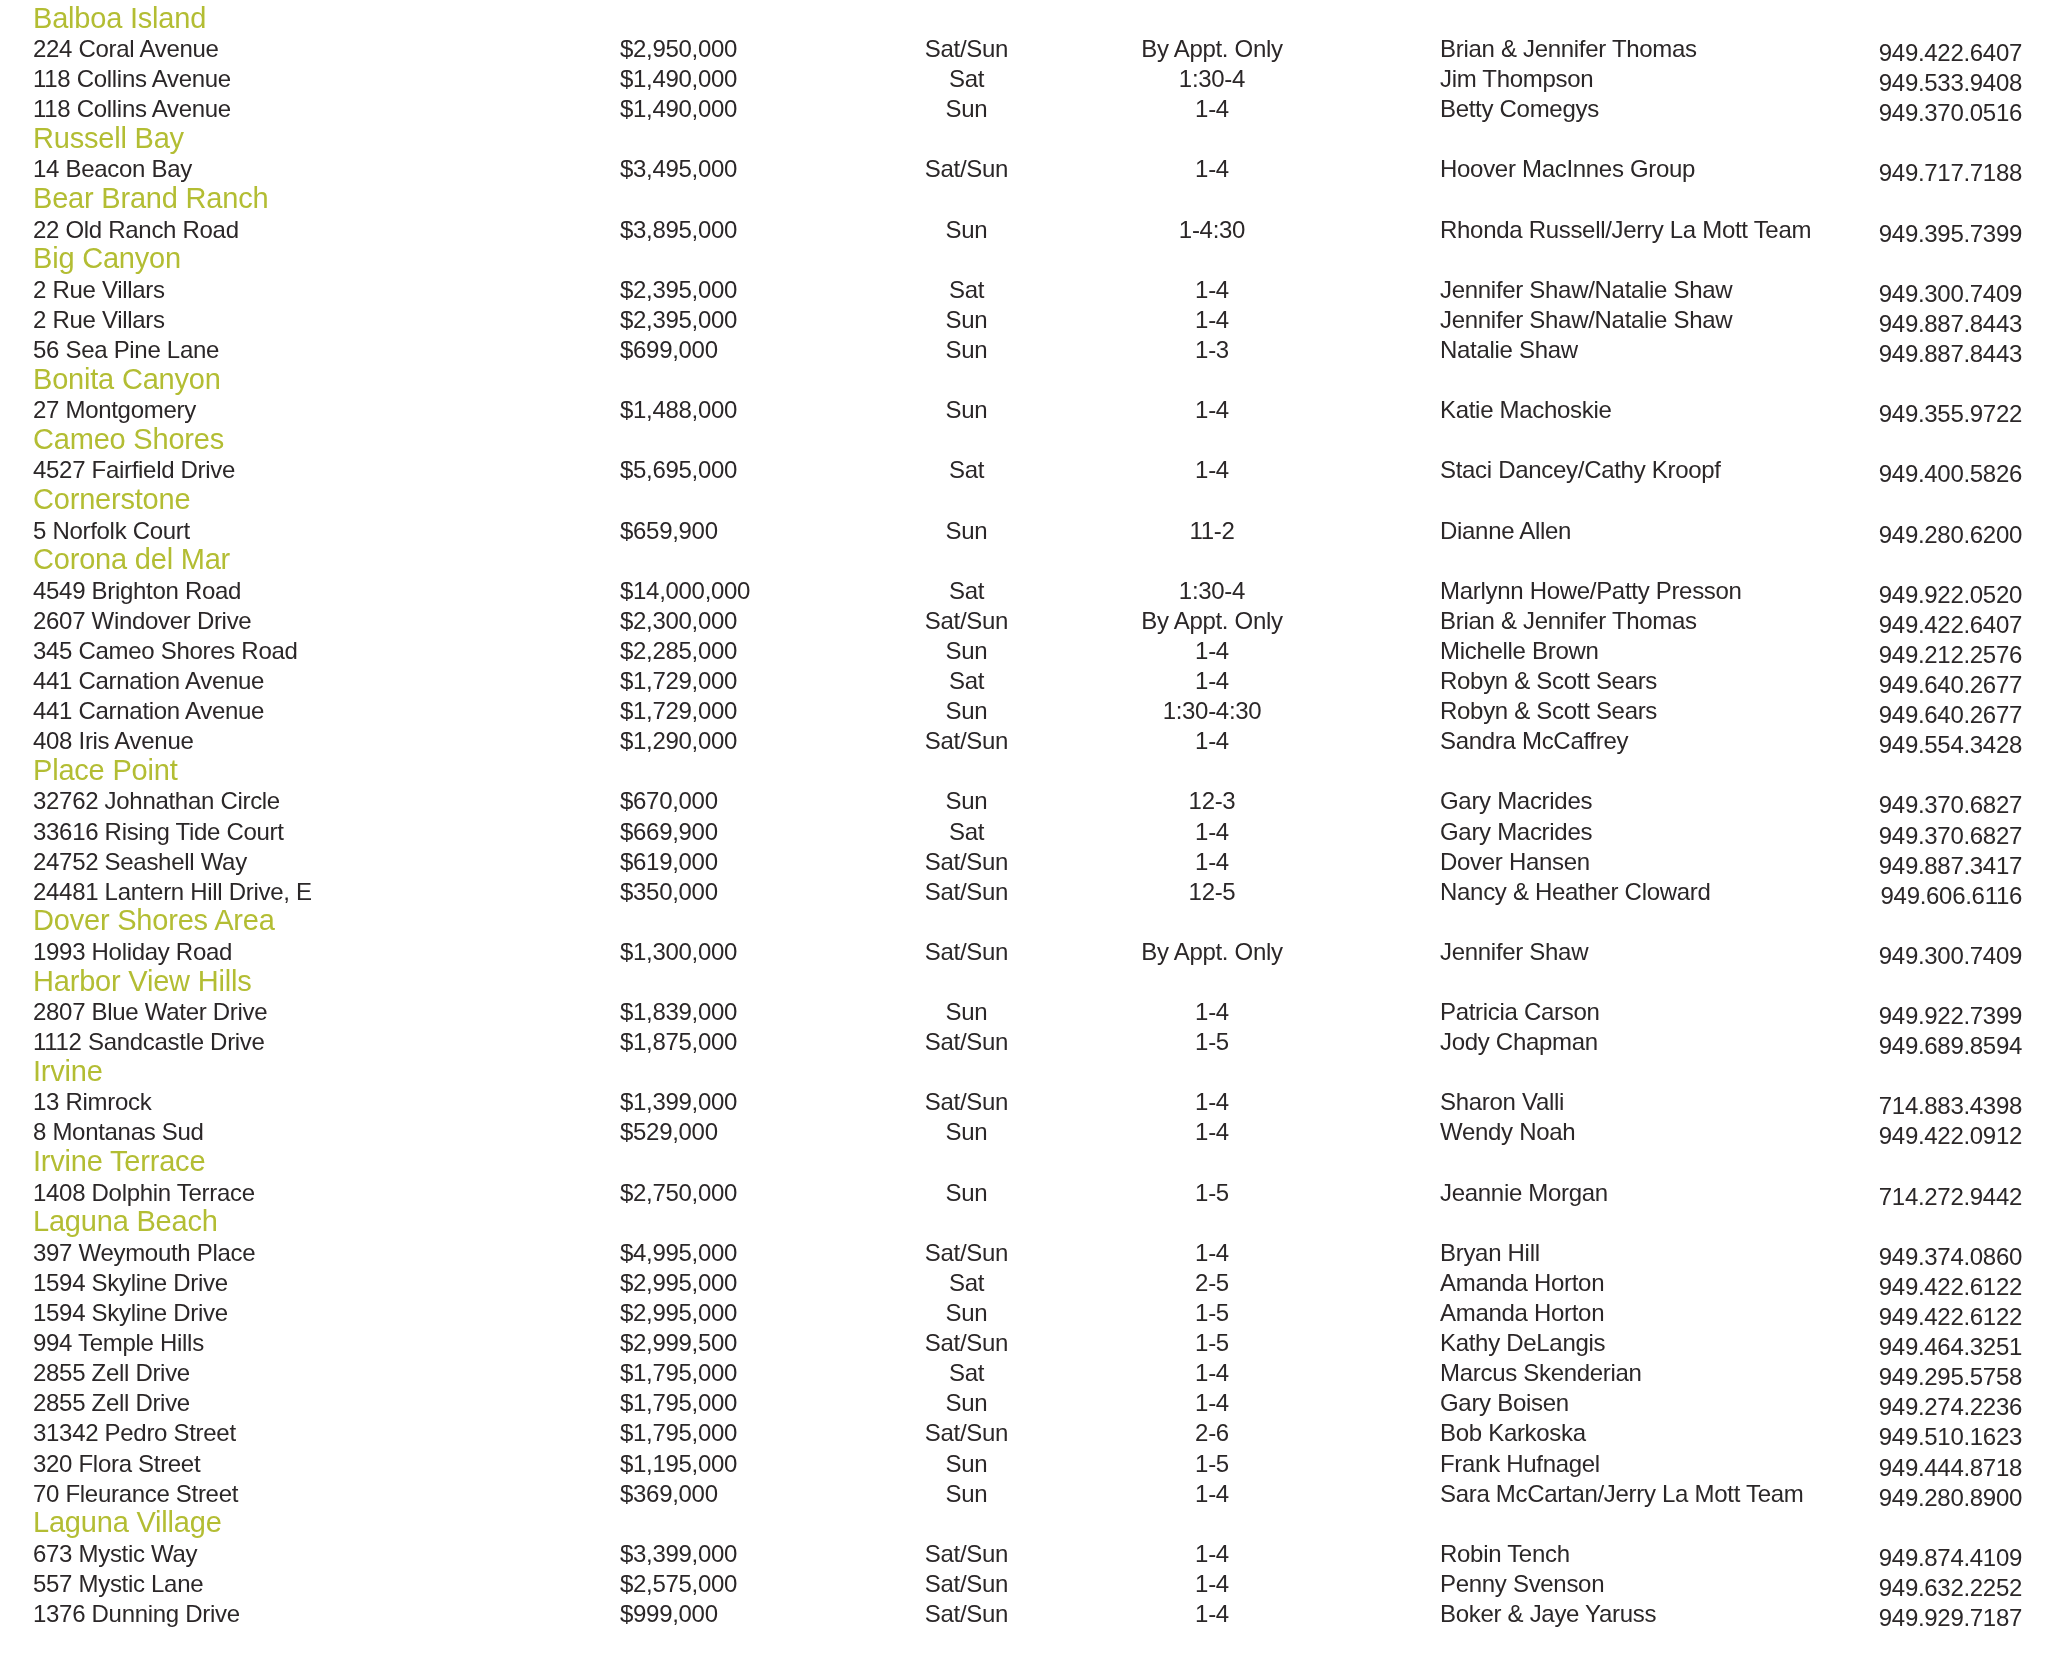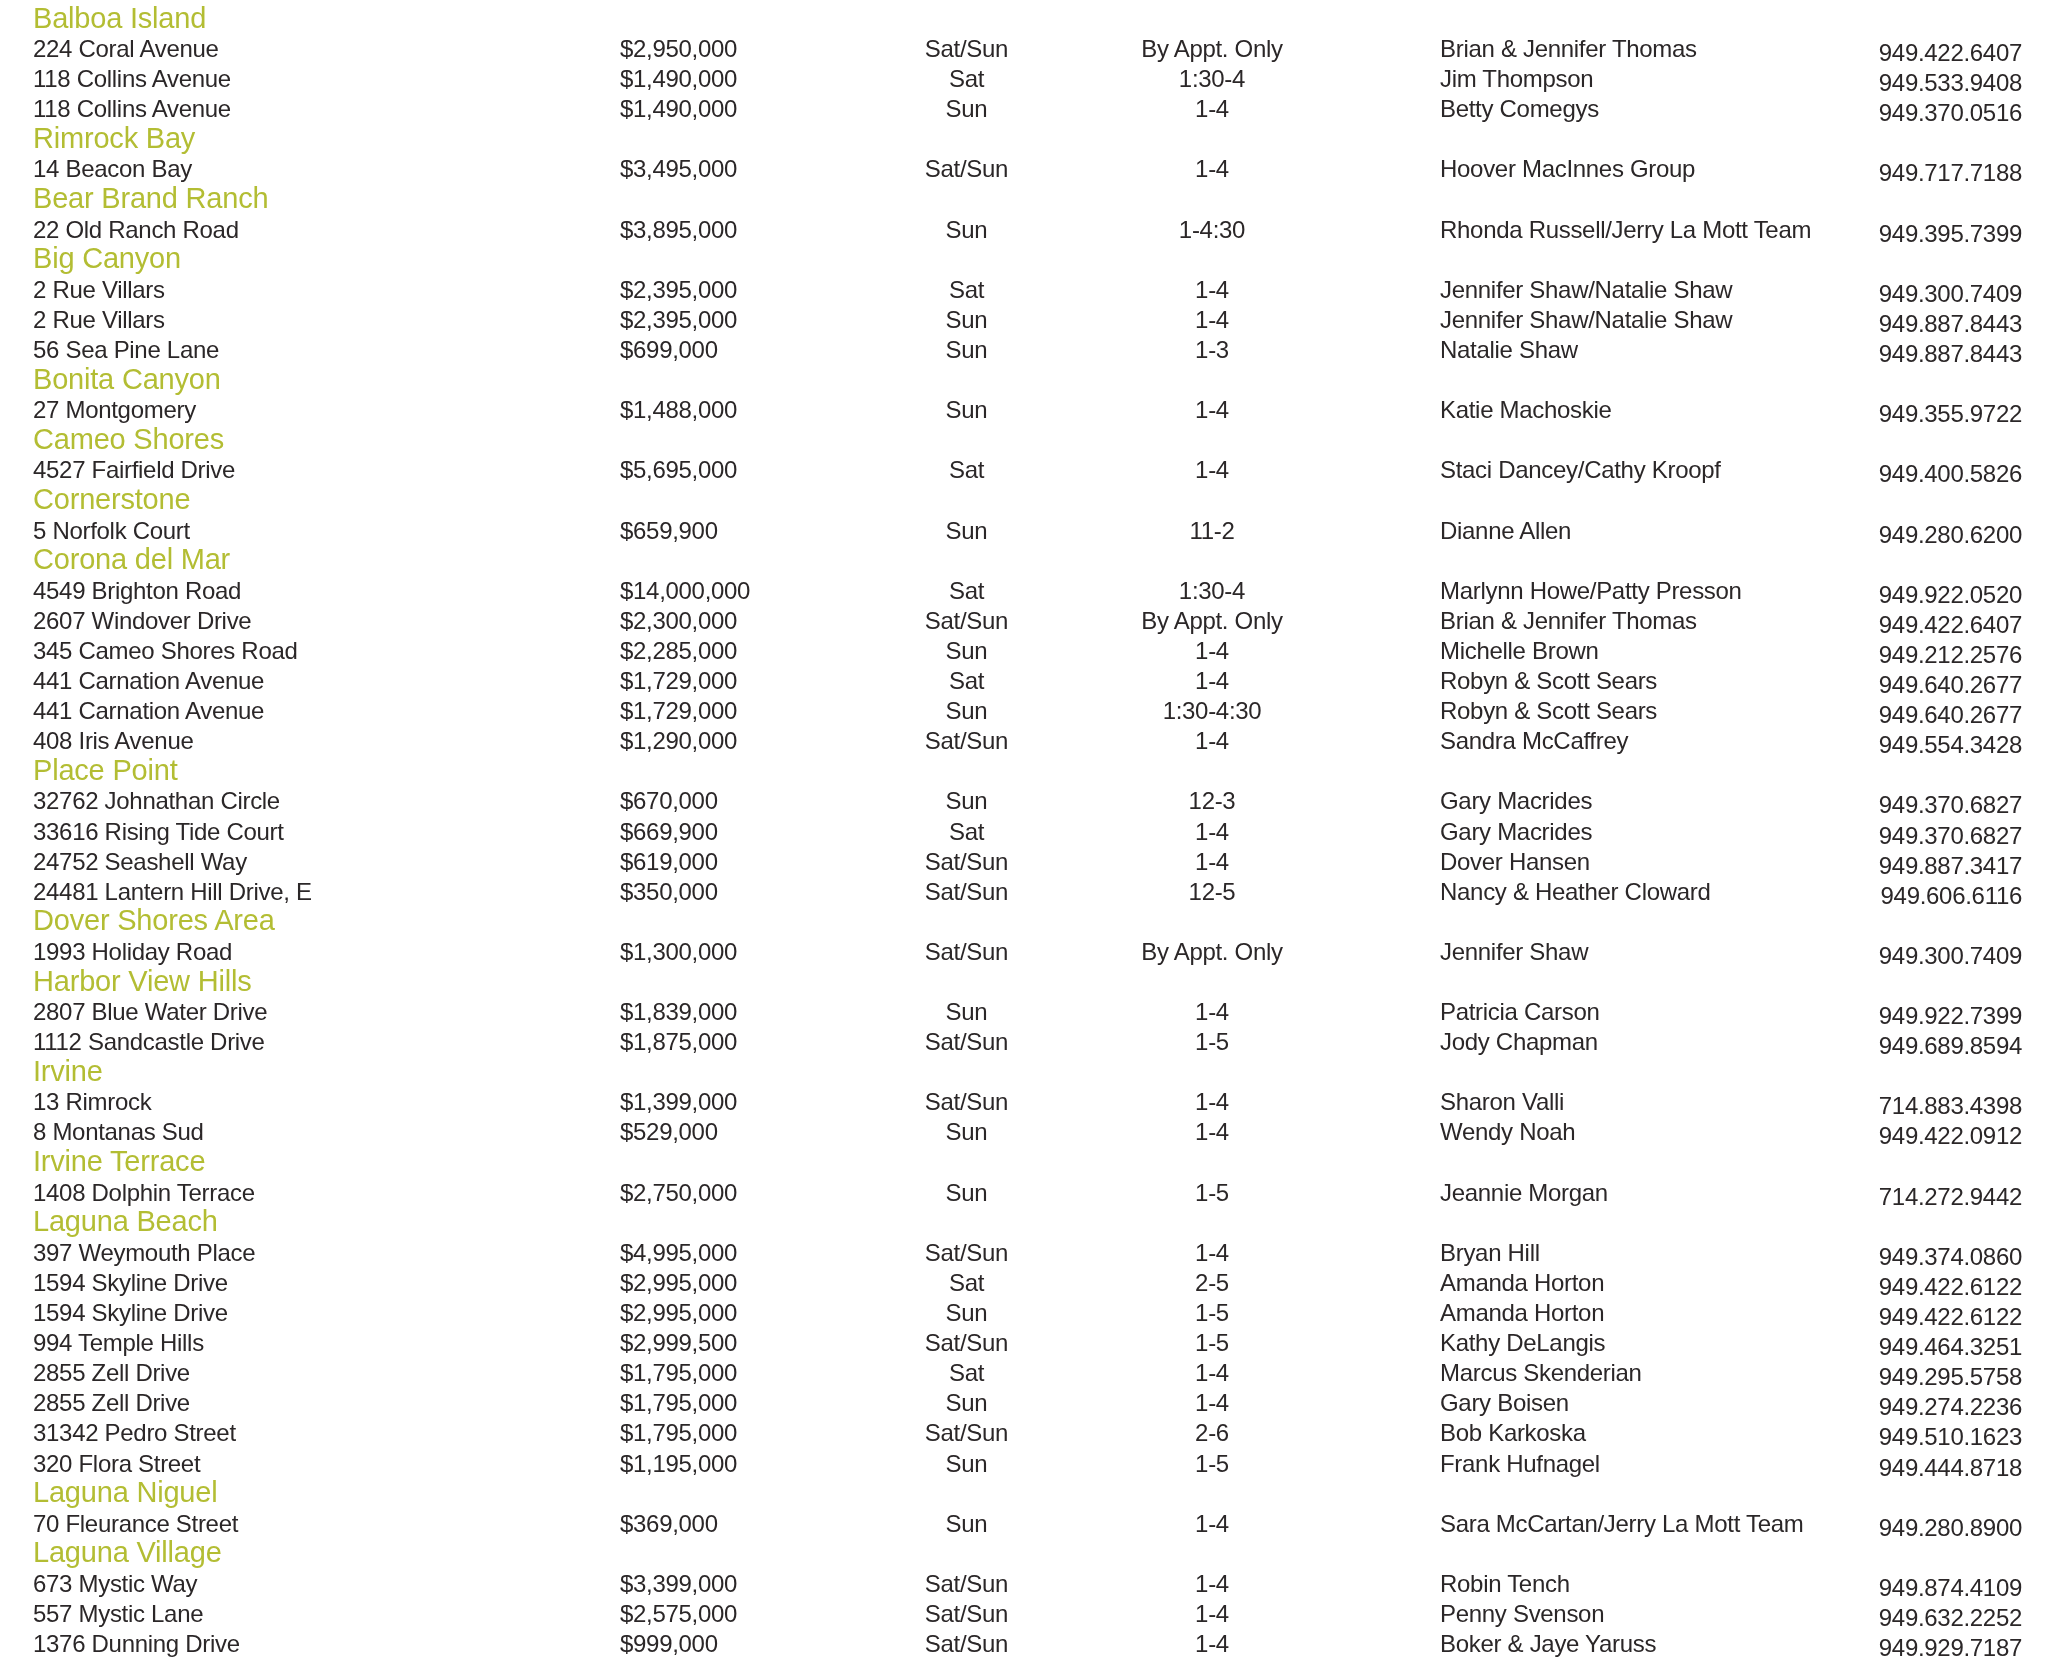--- a/index.html
+++ b/index.html
@@ -79,21 +79,21 @@
   <div class="row">
     <div class="cell address">118 Collins Avenue</div>
     <div class="cell price">$1,490,000</div>
     <div class="cell day">Sun</div>
     <div class="cell time">1-4</div>
     <div class="cell agent">Betty Comegys</div>
     <div class="cell phone">949.370.0516</div>
   </div>
 
   <div class="header-row">
-    <span class="neighborhood">Rimrock Bay</span>
+    <span class="neighborhood">Russell Bay</span>
   </div>
 
   <div class="row">
     <div class="cell address">14 Beacon Bay</div>
     <div class="cell price">$3,495,000</div>
     <div class="cell day">Sat/Sun</div>
     <div class="cell time">1-4</div>
     <div class="cell agent">Hoover MacInnes Group</div>
     <div class="cell phone">949.717.7188</div>
   </div>
@@ -418,23 +418,20 @@
 
   <div class="row">
     <div class="cell address">320 Flora Street</div>
     <div class="cell price">$1,195,000</div>
     <div class="cell day">Sun</div>
     <div class="cell time">1-5</div>
     <div class="cell agent">Frank Hufnagel</div>
     <div class="cell phone">949.444.8718</div>
   </div>
 
-  <div class="header-row">
-    <span class="neighborhood">Laguna Niguel</span>
-  </div>
 
   <div class="row">
     <div class="cell address">70 Fleurance Street</div>
     <div class="cell price">$369,000</div>
     <div class="cell day">Sun</div>
     <div class="cell time">1-4</div>
     <div class="cell agent">Sara McCartan/Jerry La Mott Team</div>
     <div class="cell phone">949.280.8900</div>
   </div>
 

